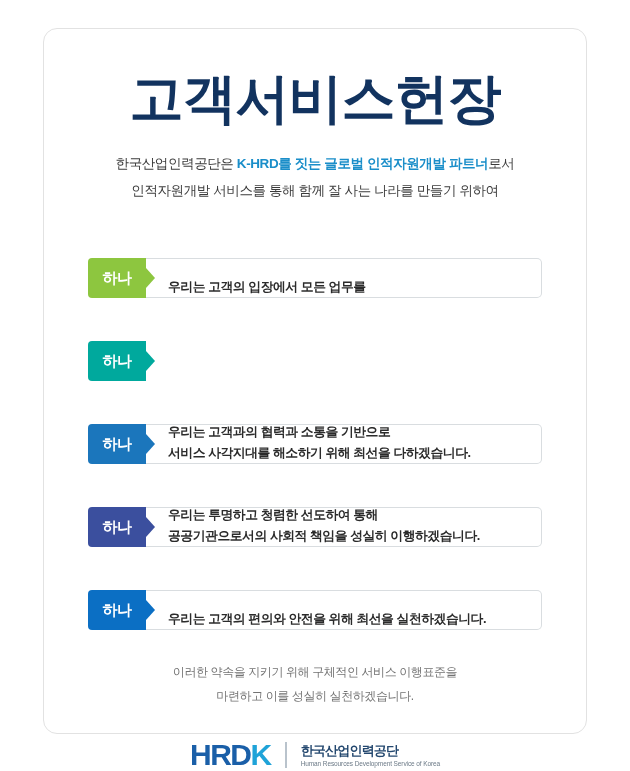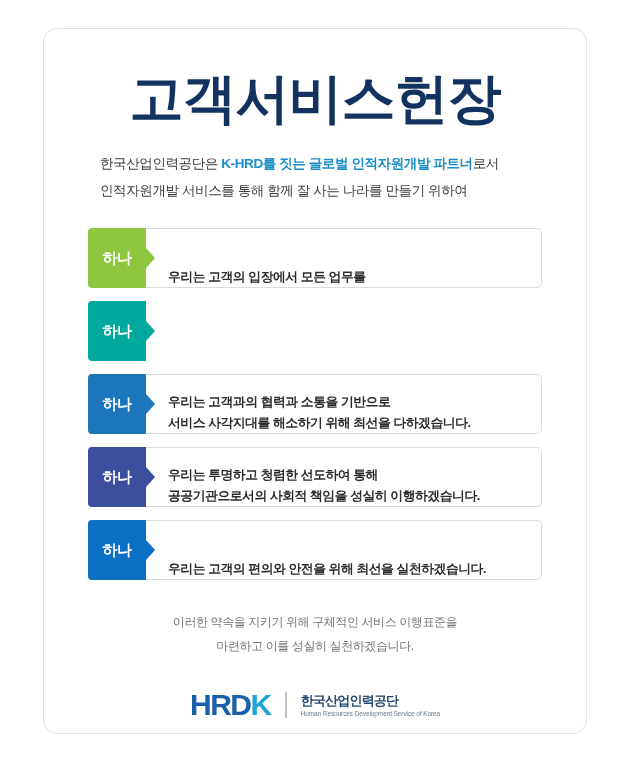--- a/index.html
+++ b/index.html
@@ -43,20 +43,21 @@
     letter-spacing: -1px;
     color: #12335f;
     margin: 6px 0 0 0;
     line-height: 1.1;
   }
 
   
   .intro {
     margin: 22px auto 0 auto;
     width: 430px;
+    text-align: center;
     font-size: 13.5px;
     line-height: 2.0;
     color: #3b3b3b;
     letter-spacing: -0.4px;
   }
   .intro .hl {
     color: #1a8ec9;
     font-weight: bold;
   }
 
@@ -64,23 +65,24 @@
   .pledges {
     margin-top: 24px;
     display: flex;
     flex-direction: column;
     gap: 13px;
   }
   .pledge {
     position: relative;
     display: flex;
     align-items: stretch;
-    height: 60px;
+    height: 40px;
     border-radius: 5px;
     overflow: visible;
+    margin-top: 30px;
   }
   .pledge .tag {
     position: relative;
     flex: 0 0 58px;
     display: flex;
     align-items: center;
     justify-content: center;
     color: #ffffff;
     font-size: 15px;
     font-weight: bold;

